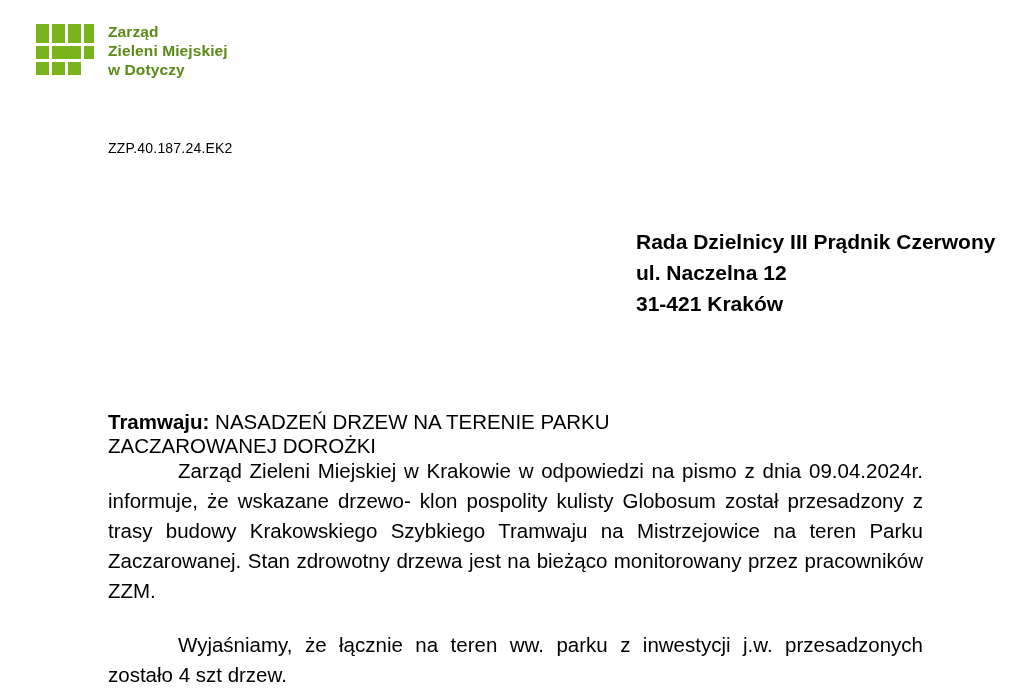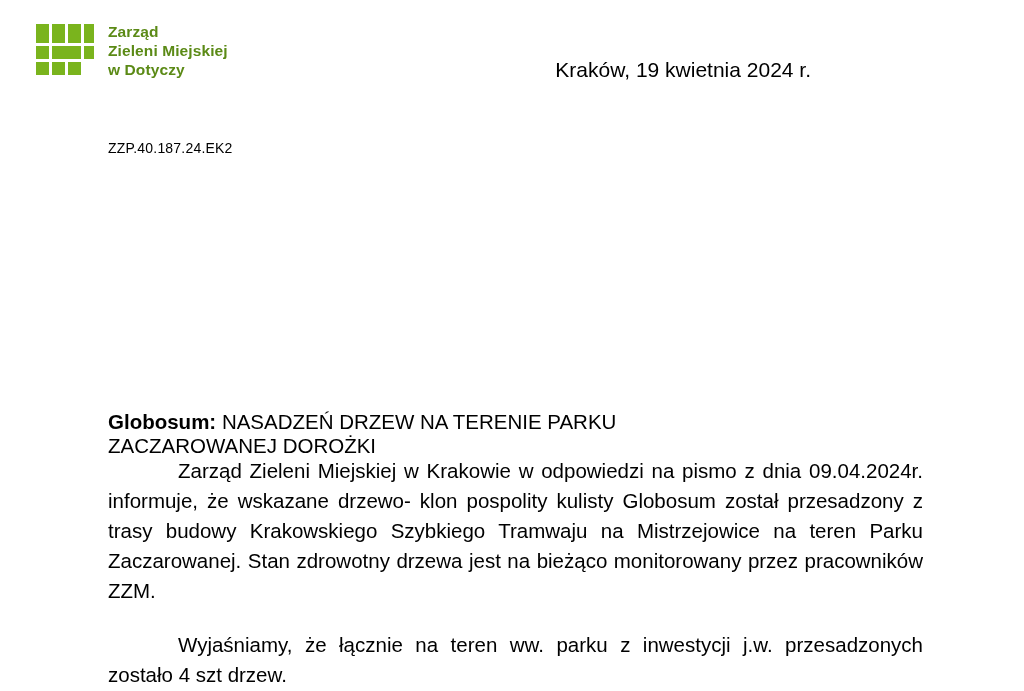--- a/index.html
+++ b/index.html
@@ -141,27 +141,31 @@
       <span class="lm7"></span>
       <span class="lm8"></span>
     </div>
     <div class="logo-text">
       <div>Zarząd</div>
       <div>Zieleni Miejskiej</div>
       <div>w Dotyczy</div>
     </div>
   </div>
 
-  <div class="date-line">Kraków, 19 kwietnia 2024 r.</div>
 
   <div class="ref-no">ZZP.40.187.24.EK2</div>
 
+  <div class="addressee">
+    <div>Rada Dzielnicy III Prądnik Czerwony</div>
+    <div>ul. Naczelna 12</div>
+    <div>31-421 Kraków</div>
+  </div>
 
   <div class="subject">
-    <span class="label">Globosum:</span><span> NASADZEŃ DRZEW NA TERENIE PARKU ZACZAROWANEJ DOROŻKI</span>
+    <span class="label">Tramwaju:</span><span> NASADZEŃ DRZEW NA TERENIE PARKU ZACZAROWANEJ DOROŻKI</span>
   </div>
 
   <div class="body-text">
     <p>Zarząd Zieleni Miejskiej w Krakowie w odpowiedzi na pismo z dnia 09.04.2024r. informuje, że wskazane drzewo- klon pospolity kulisty Globosum został przesadzony z trasy budowy Krakowskiego Szybkiego Tramwaju na Mistrzejowice na teren Parku Zaczarowanej. Stan zdrowotny drzewa jest na bieżąco monitorowany przez pracowników ZZM.</p>
     <p>Wyjaśniamy, że łącznie na teren ww. parku z inwestycji j.w. przesadzonych zostało  4 szt  drzew.</p>
   </div>
 
 </div>
 
 </body></html>

